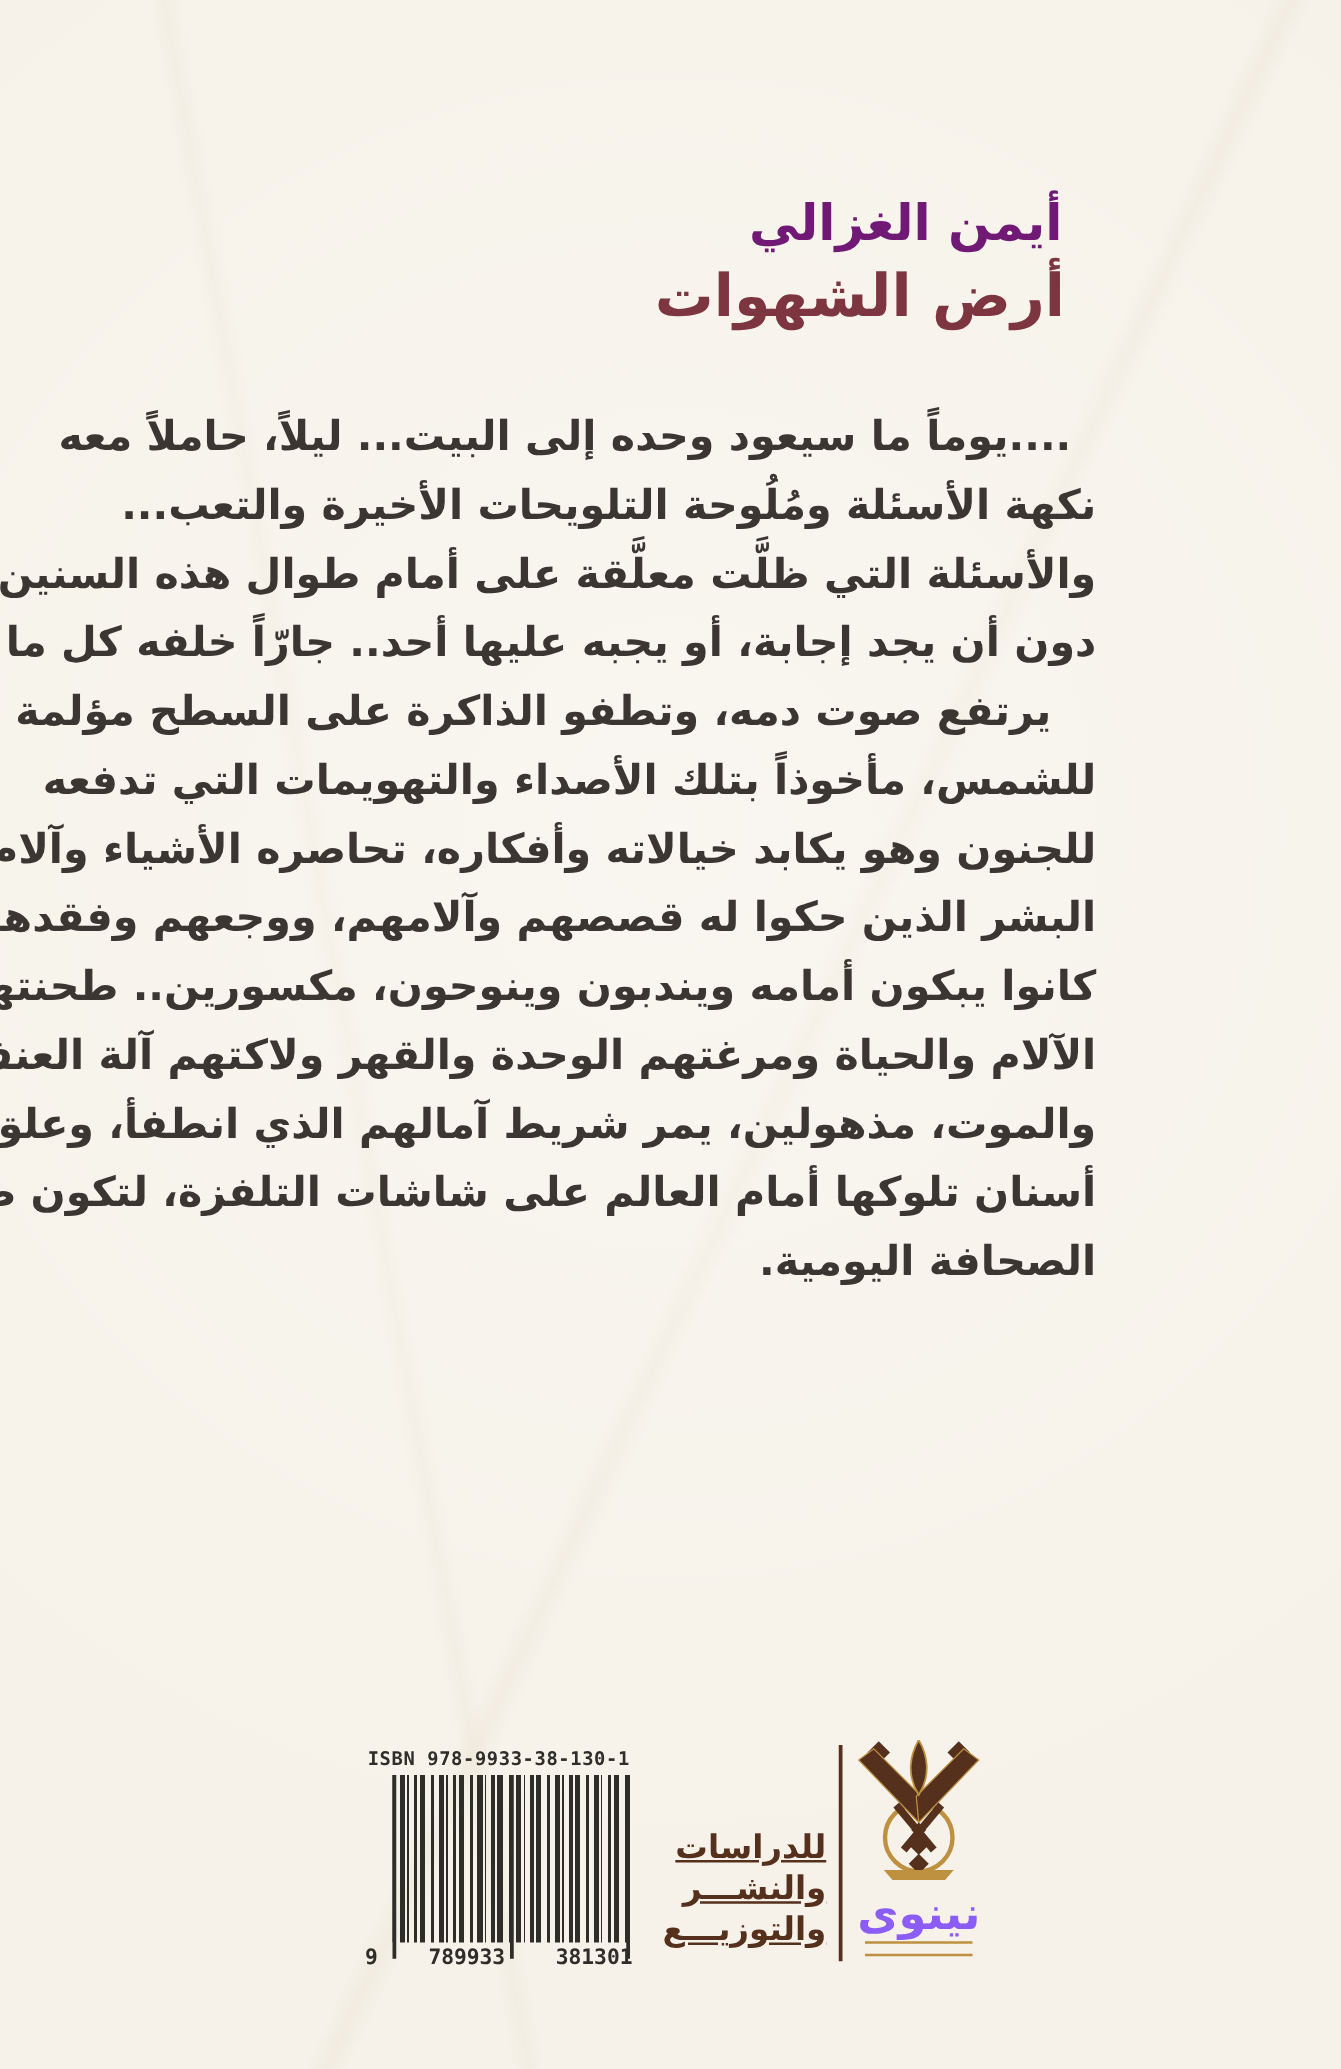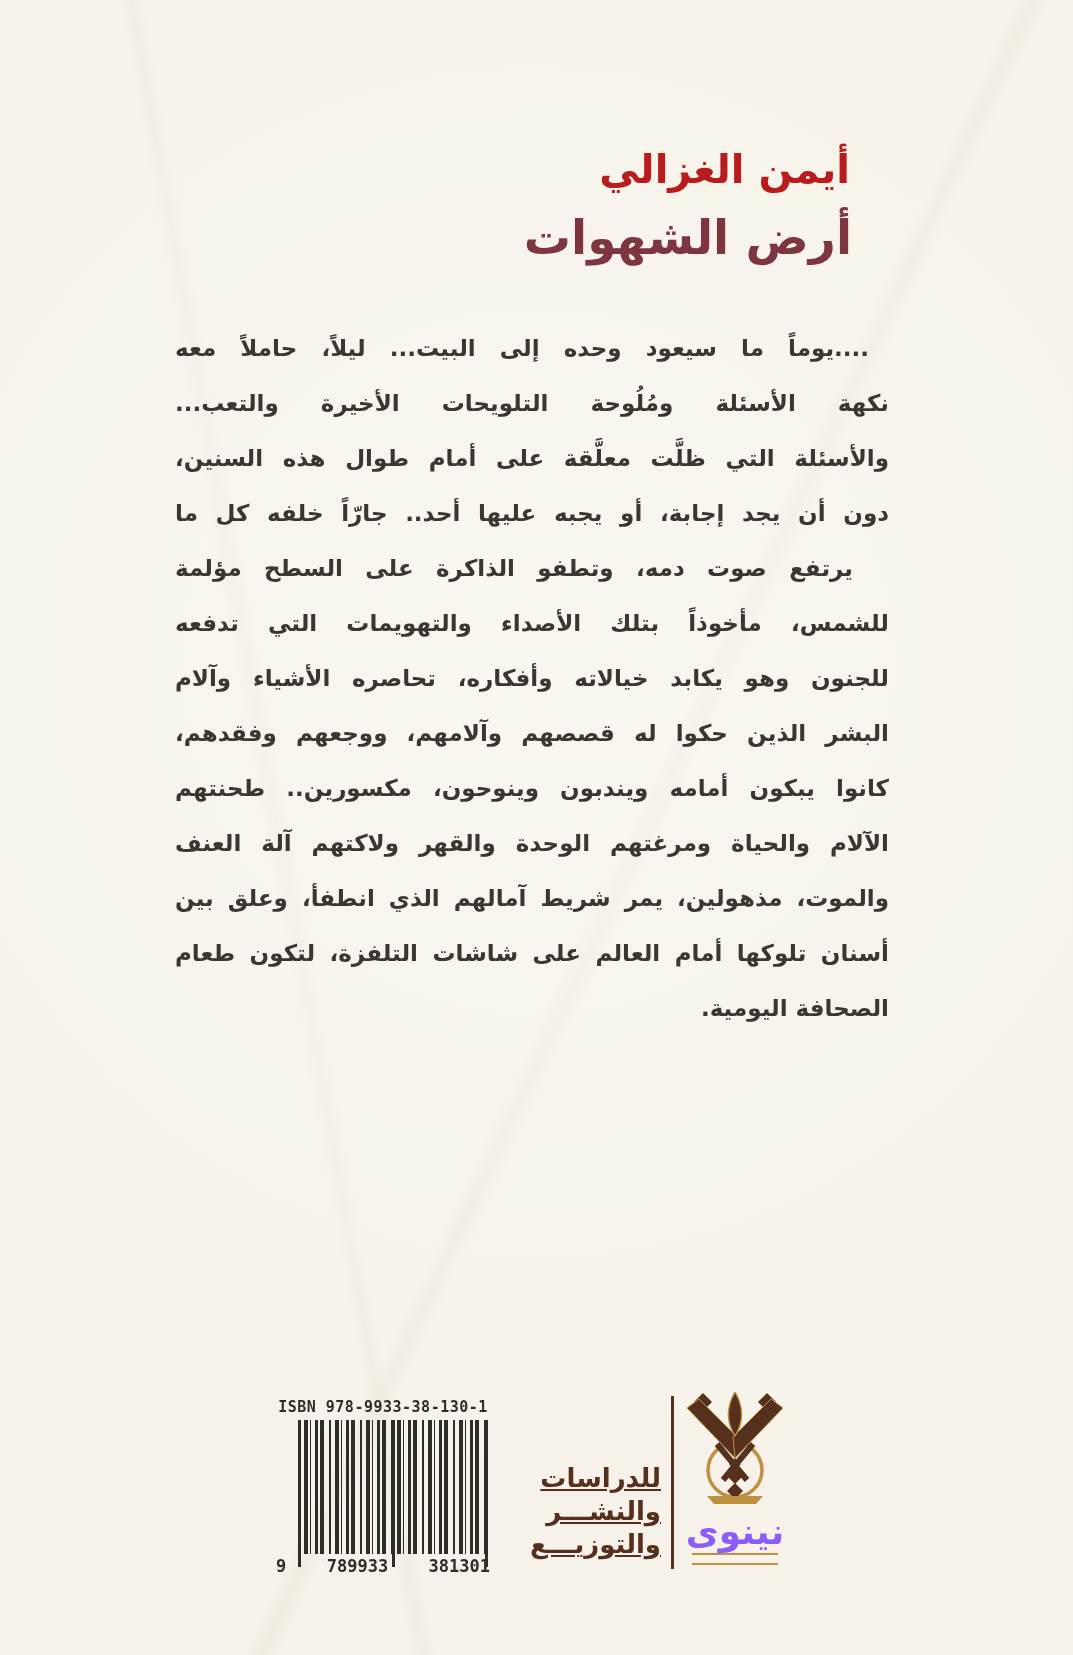--- a/index.html
+++ b/index.html
@@ -9,44 +9,44 @@
     font-family:"DejaVu Sans",sans-serif;
   }
   
   .paper-shade{position:absolute;inset:0;pointer-events:none;
     background:
       radial-gradient(140% 90% at 50% 40%, rgba(255,255,255,0.35) 0%, rgba(255,255,255,0) 60%),
       linear-gradient(115deg, rgba(221,210,184,0) 55%, rgba(221,210,184,0.18) 56%, rgba(221,210,184,0) 57%),
       linear-gradient(80deg, rgba(221,210,184,0) 30%, rgba(221,210,184,0.15) 31%, rgba(221,210,184,0) 32%);
   }
   .author{
-    position:absolute;top:146px;right:223px;
-    font-size:40px;font-weight:bold;color:#b91c1c;
+    position:absolute;top:156px;right:223px;
+    font-size:40px;font-weight:bold;color:#701a75;
     direction:rtl;white-space:nowrap;letter-spacing:0;
   }
   .title{
     position:absolute;top:210px;right:221px;
     font-size:47px;font-weight:bold;color:#7d3540;
     direction:rtl;white-space:nowrap;margin-left:33px;
   }
   .blurb{
-    position:absolute;top:321px;right:184px;width:714px;
+    position:absolute;top:321px;right:196px;width:714px;
     direction:rtl;color:#3b3631;
-    font-size:23px;font-weight:bold;
+    font-size:33px;font-weight:bold;
   }
   .blurb-line{
     height:55px;line-height:55px;
     text-align:justify;text-align-last:justify;
     white-space:nowrap;overflow:visible;
   }
   .blurb-line.indent-sm{padding-right:20px;}
   .blurb-line.indent-lg{padding-right:36px;}
   .blurb-line.para-end{text-align-last:right;}
   
-  .isbn-block{position:absolute;left:276px;top:1398px;width:214px;}
+  .isbn-block{position:absolute;left:292px;top:1398px;width:214px;}
   .isbn-label{
     font-family:"DejaVu Sans Mono",monospace;
     font-size:15px;font-weight:bold;color:#2f2d2a;
     letter-spacing:0.5px;text-align:center;white-space:nowrap;
   }
   .barcode{
     position:relative;margin-top:4px;margin-left:22px;
     width:190px;height:134px;
     background:repeating-linear-gradient(90deg,
       #2f2d2a 0 2px, transparent 2px 6px,

